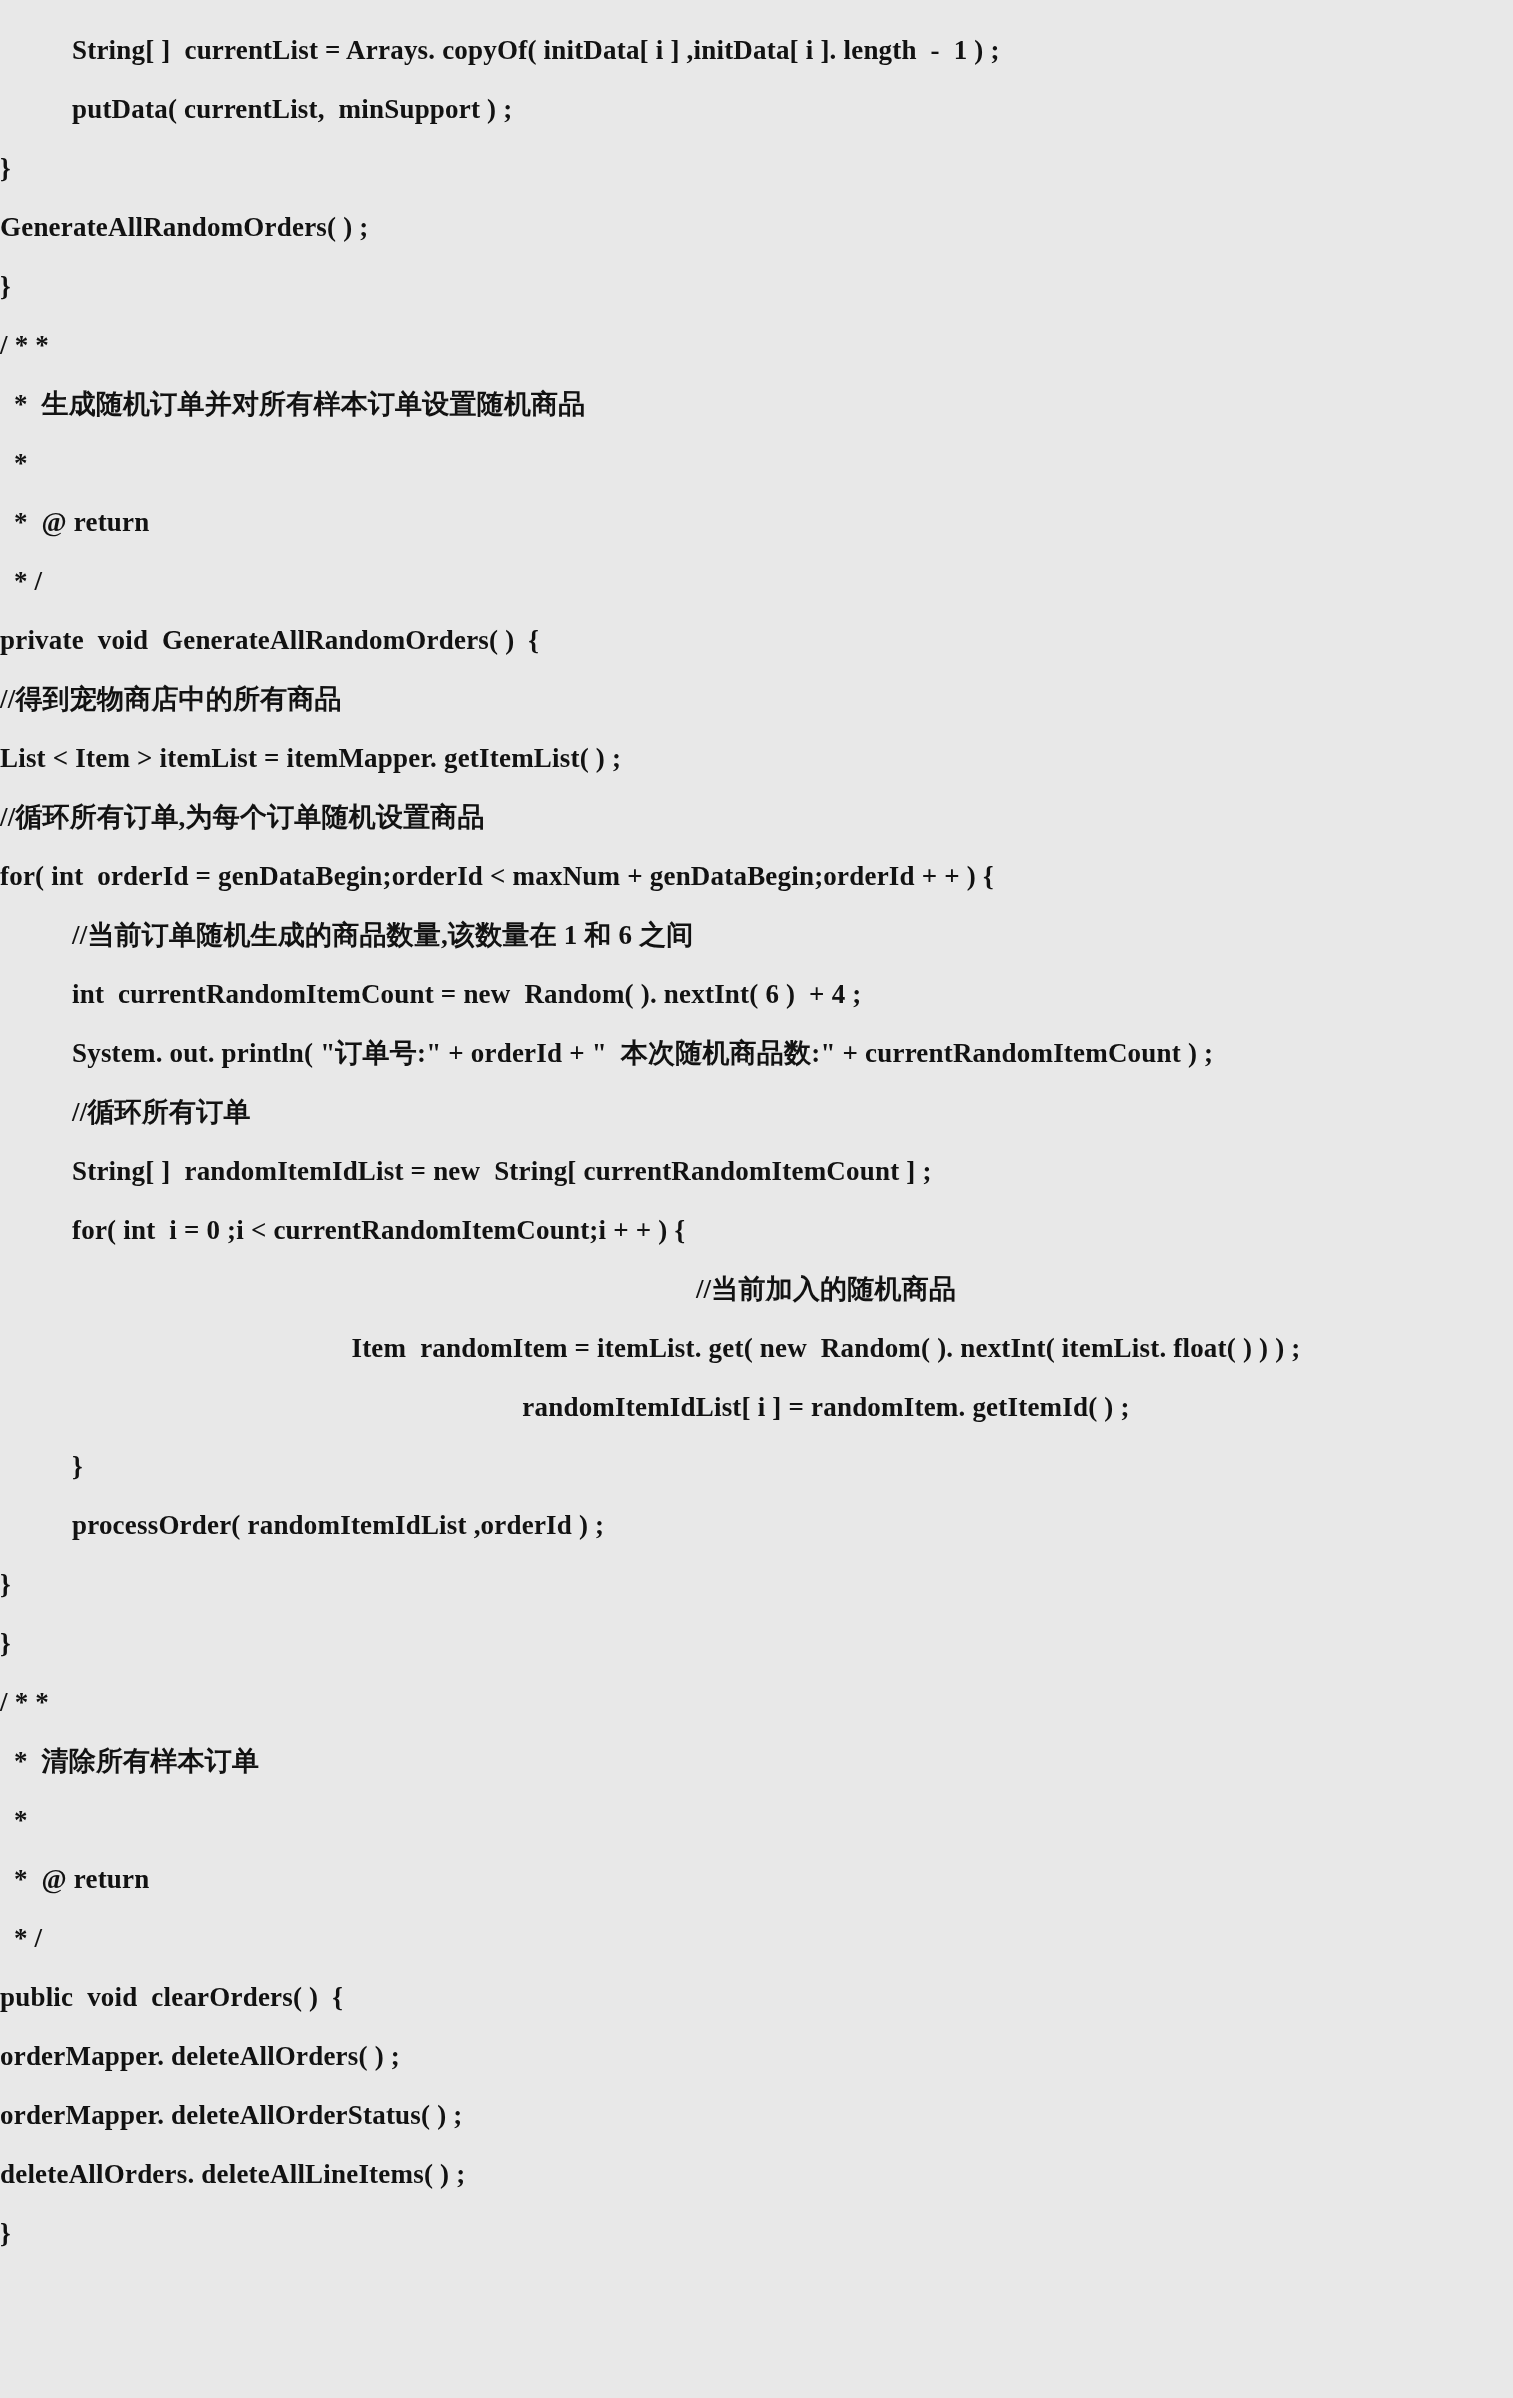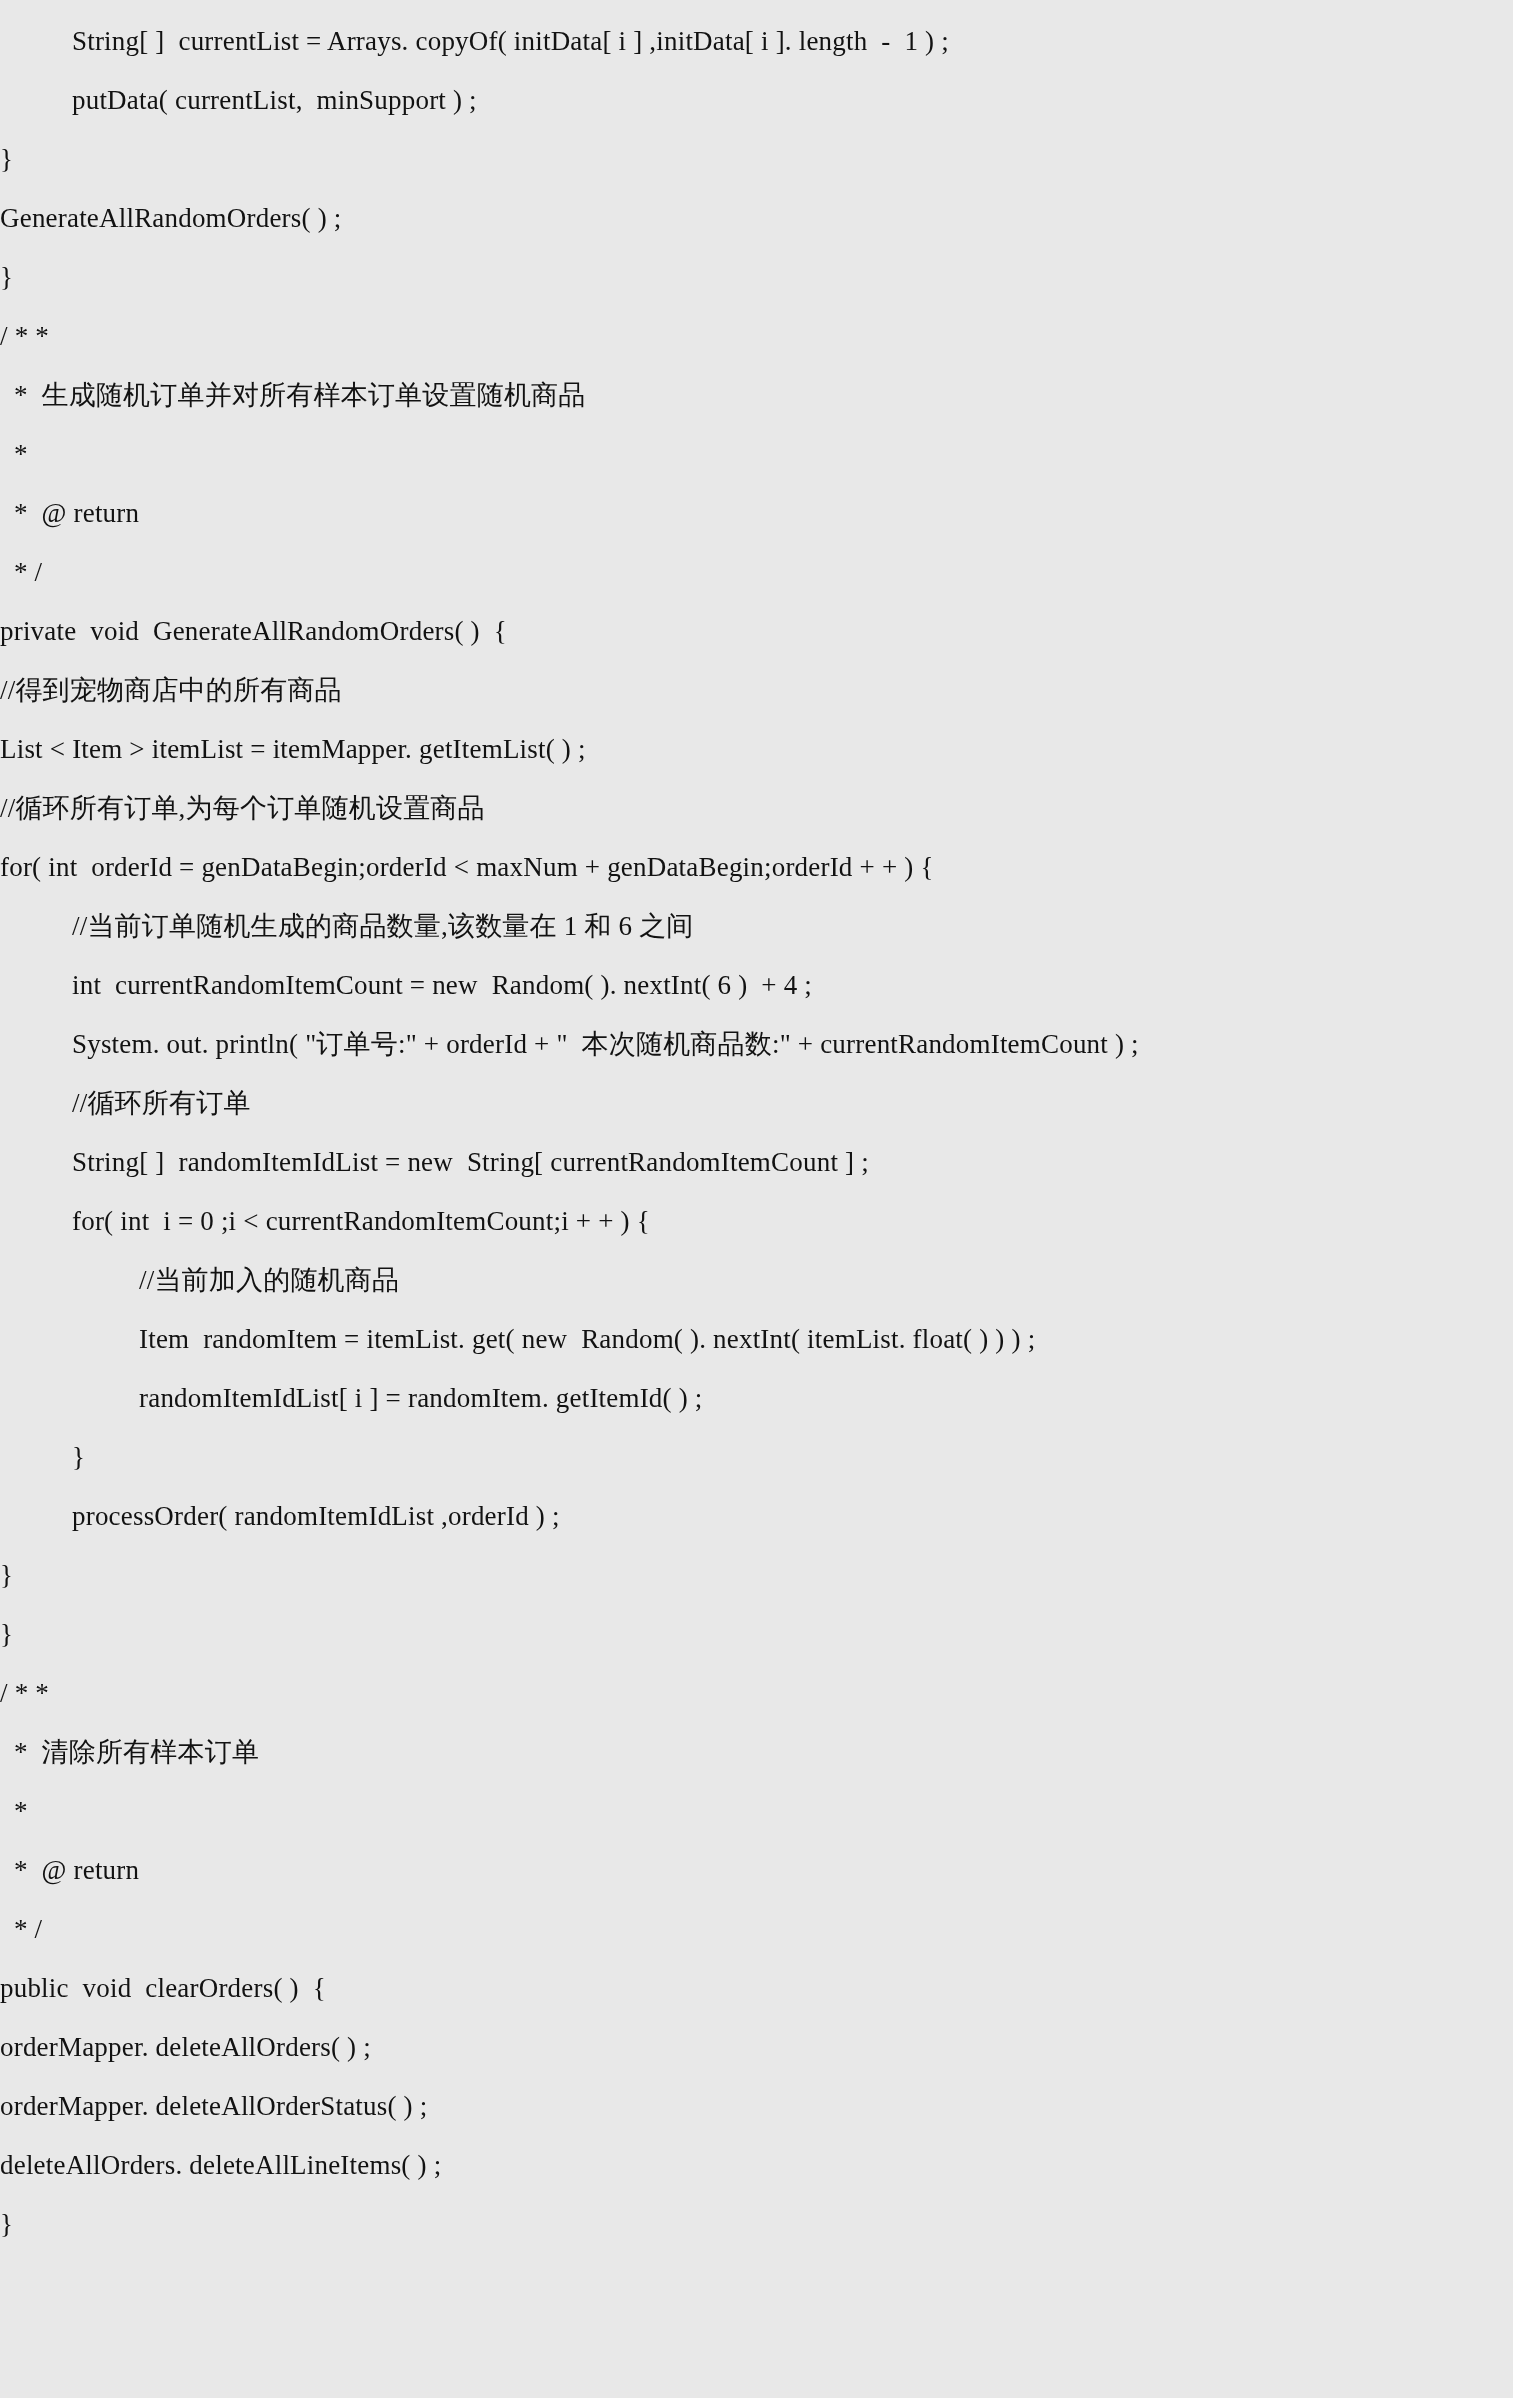--- a/index.html
+++ b/index.html
@@ -17,40 +17,41 @@
     position: relative;
     width: 1513px;
     height: 2399px;
     background: #e8e8e8;
     padding: 0;
     box-sizing: border-box;
   }
   .code-block {
     position: absolute;
     left: 0;
-    top: 0;
+    top: 9px;
     width: 1513px;
     padding-top: 12px;
     box-sizing: border-box;
+    font-weight: bold;
   }
   .line {
     font-family: "Liberation Serif", "DejaVu Serif", serif;
     font-size: 27px;
     line-height: 59px;
     color: #121212;
     white-space: pre;
     padding-left: 0px;
     letter-spacing: 0.2px;
   }
   .line.blank {
     color: transparent;
   }
   .ind0 { padding-left: 0px; }
   .ind1 { padding-left: 72px; }
-  .ind2 { padding-left: 139px; }
+  .ind2 { padding-left: 139px; text-align: center; }
 </style>
 </head>
 <body>
 
 <div class="page">
   <div class="code-block" id="code-block">
       <div class="line ind1">String[ ]  currentList = Arrays. copyOf( initData[ i ] ,initData[ i ]. length  -  1 ) ;</div>
       <div class="line ind1">putData( currentList,  minSupport ) ;</div>
       <div class="line ind0">}</div>
       <div class="line ind0">GenerateAllRandomOrders( ) ;</div>

